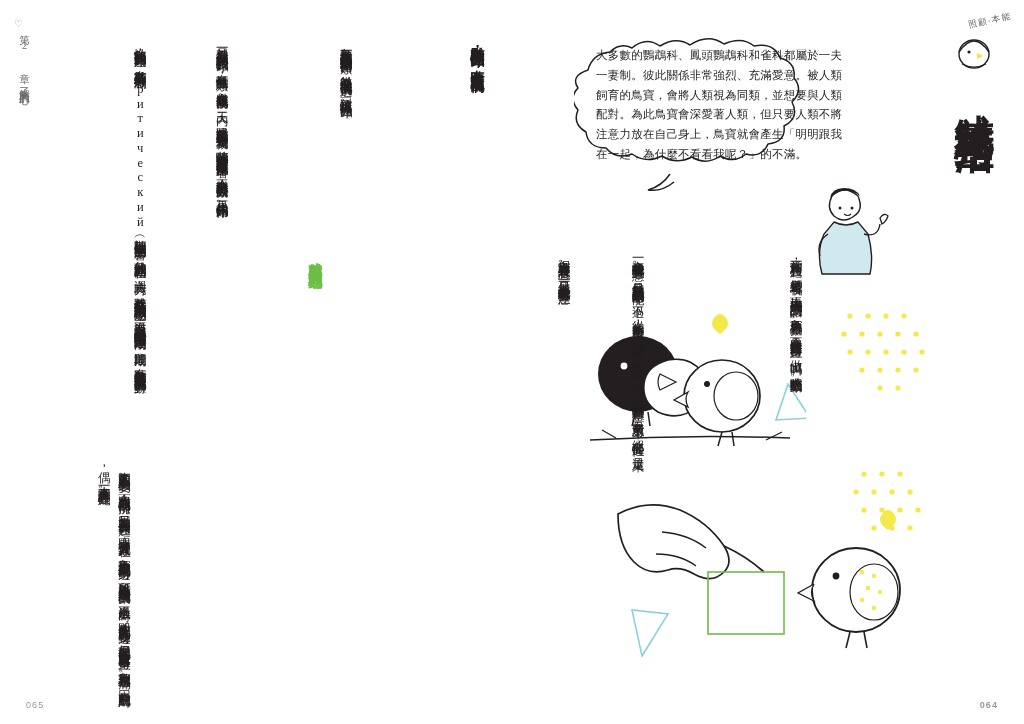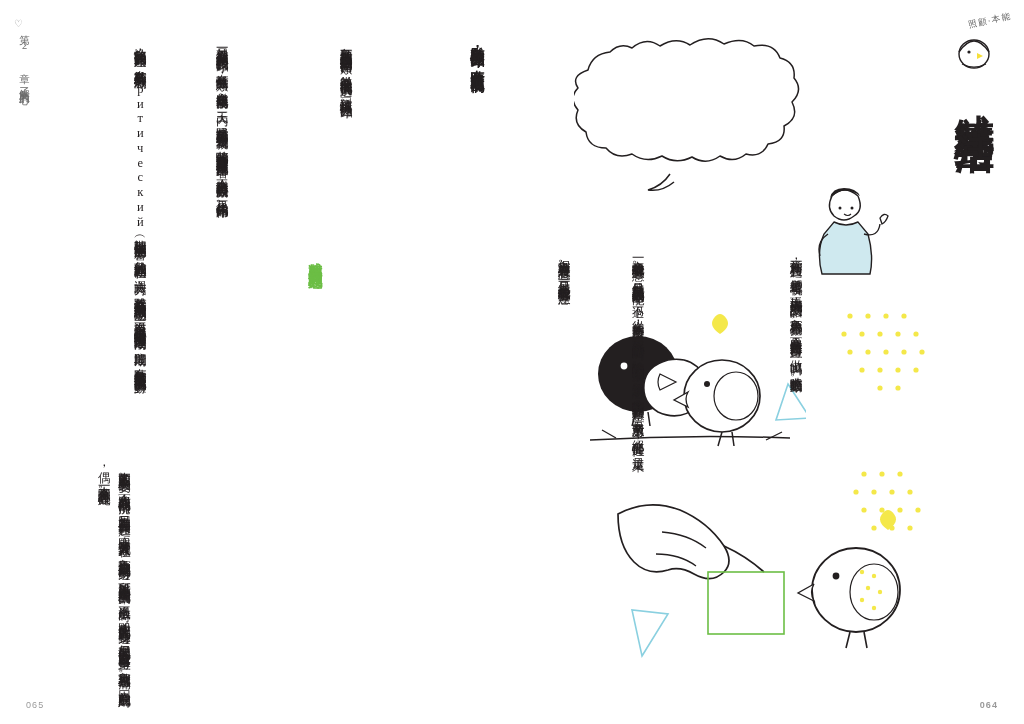--- a/index.html
+++ b/index.html
@@ -127,20 +127,21 @@
       <svg viewBox="0 0 300 170">
         <path d="M14 46
                  q4 -16 22 -18 q10 -10 22 -4 q14 -12 28 -2 q16 -10 30 -1
                  q18 -12 34 -1 q18 -8 30 2 q20 -4 26 12 q16 4 14 20
                  q10 12 -2 24 q8 16 -8 24 q2 16 -16 18 q-6 14 -22 10
                  q-12 10 -26 2 q-14 10 -28 1 q-16 8 -30 -1
                  q-16 8 -30 -2 q-16 6 -26 -6 q-18 0 -20 -16
                  q-14 -8 -8 -22 q-10 -12 0 -22 q-8 -12 10 -18 z" fill="#ffffff" stroke="#231f20" stroke-width="1.5" stroke-linejoin="round"></path>
         <path d="M96 150 q-8 12 -22 16 q14 2 26 -8" fill="#ffffff" stroke="#231f20" stroke-width="1.5"></path>
       </svg>
+      <div class="txt">大多數的鸚鵡科、鳳頭鸚鵡科和雀科都屬於一夫一妻制。彼此關係非常強烈、充滿愛意。被人類飼育的鳥寶，會將人類視為同類，並想要與人類配對。為此鳥寶會深愛著人類，但只要人類不將注意力放在自己身上，鳥寶就會產生「明明跟我在一起，為什麼不看看我呢？」的不滿。</div>
     </div>
 
     <div class="tweet-word">tweet</div>
 
     <div class="ill" style="left:286px; top:178px; width:110px; height:110px;">
       <svg viewBox="0 0 110 110">
         <path d="M34 18 q12 -12 26 0 q6 14 -4 20 q-10 8 -20 0 q-8 -8 -2 -20 z" fill="#ffffff" stroke="#231f20" stroke-width="1.4"></path>
         <path d="M32 20 q14 -14 30 -2 q-4 -8 -16 -8 q-12 0 -14 10 z" fill="#231f20"></path>
         <circle cx="42" cy="30" r="1.5" fill="#231f20"></circle>
         <circle cx="54" cy="30" r="1.5" fill="#231f20"></circle>

